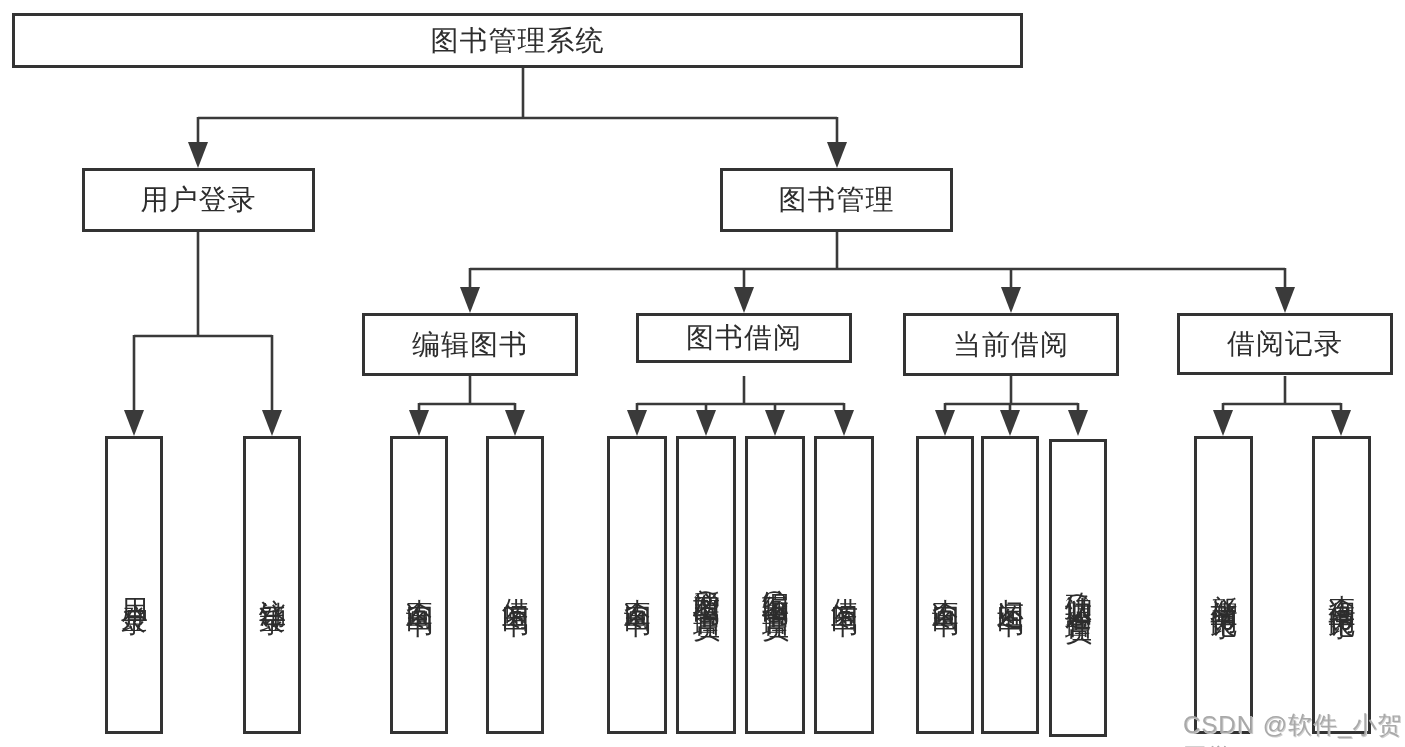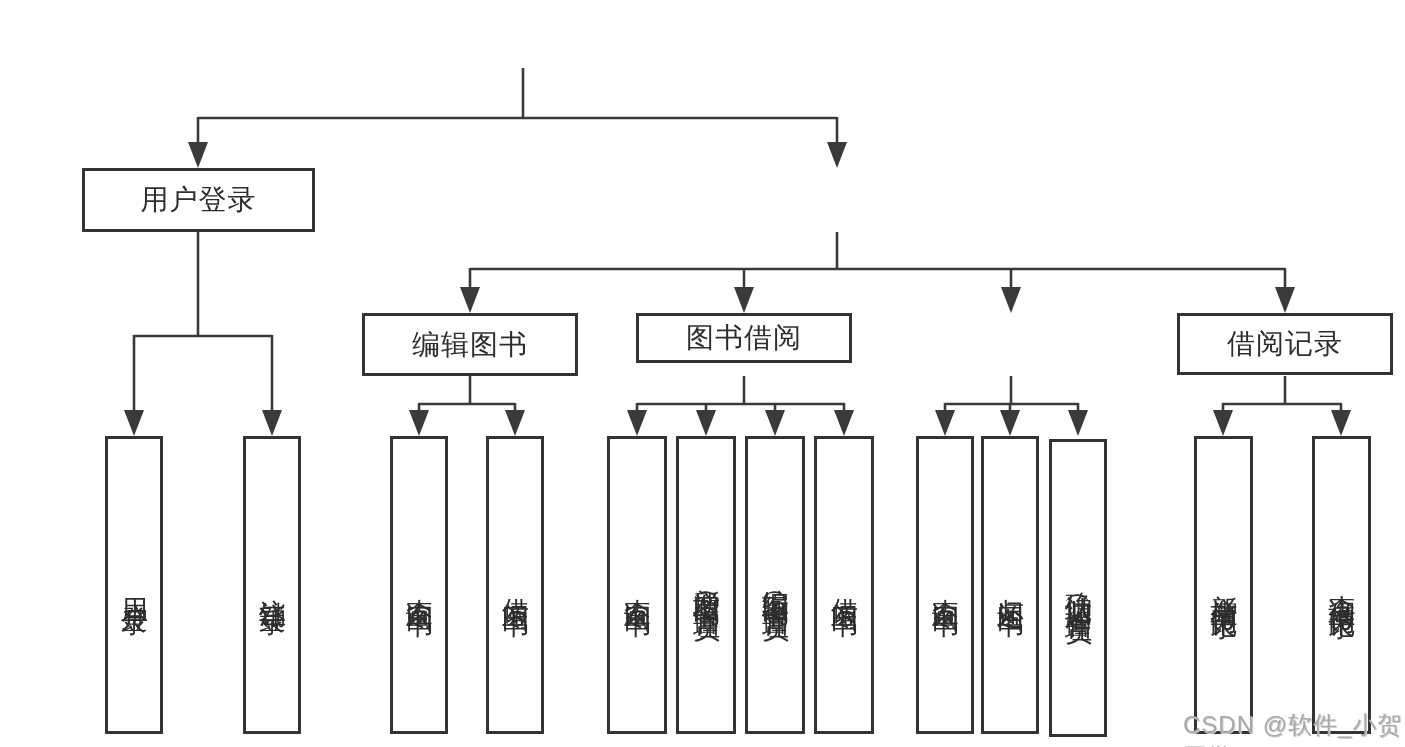--- a/index.html
+++ b/index.html
@@ -119,25 +119,28 @@
     <g>
       <line x1="1285" y1="376" x2="1285" y2="404"></line>
       <line x1="1223" y1="404" x2="1341" y2="404"></line>
       <line x1="1223" y1="403" x2="1223" y2="418"></line>
       <polygon points="1213,410 1233,410 1223,436"></polygon>
       <line x1="1341" y1="403" x2="1341" y2="418"></line>
       <polygon points="1331,410 1351,410 1341,436"></polygon>
     </g>
   </svg>
 
+  <div class="box hbox" style="left:12px; top:13px; width:1011px; height:55px">图书管理系统</div>
 
   <div class="box hbox" style="left:82px; top:168px; width:233px; height:64px">用户登录</div>
+  <div class="box hbox" style="left:720px; top:168px; width:233px; height:64px">图书管理</div>
 
   <div class="box hbox" style="left:362px; top:313px; width:216px; height:63px">编辑图书</div>
   <div class="box hbox" style="left:636px; top:313px; width:216px; height:50px">图书借阅</div>
+  <div class="box hbox" style="left:903px; top:313px; width:216px; height:63px">当前借阅</div>
   <div class="box hbox" style="left:1177px; top:313px; width:216px; height:62px">借阅记录</div>
 
   <div class="box vbox" style="left:105px; top:436px; width:58px; height:298px">用户登录</div>
   <div class="box vbox" style="left:243px; top:436px; width:58px; height:298px">注销登录</div>
 
   <div class="box vbox" style="left:390px; top:436px; width:58px; height:298px">查询图书</div>
   <div class="box vbox" style="left:486px; top:436px; width:58px; height:298px">借阅图书</div>
 
   <div class="box vbox" style="left:607px; top:436px; width:60px; height:298px">查询图书</div>
   <div class="box vbox" style="left:676px; top:436px; width:60px; height:298px">新增图书（管理员）</div>

